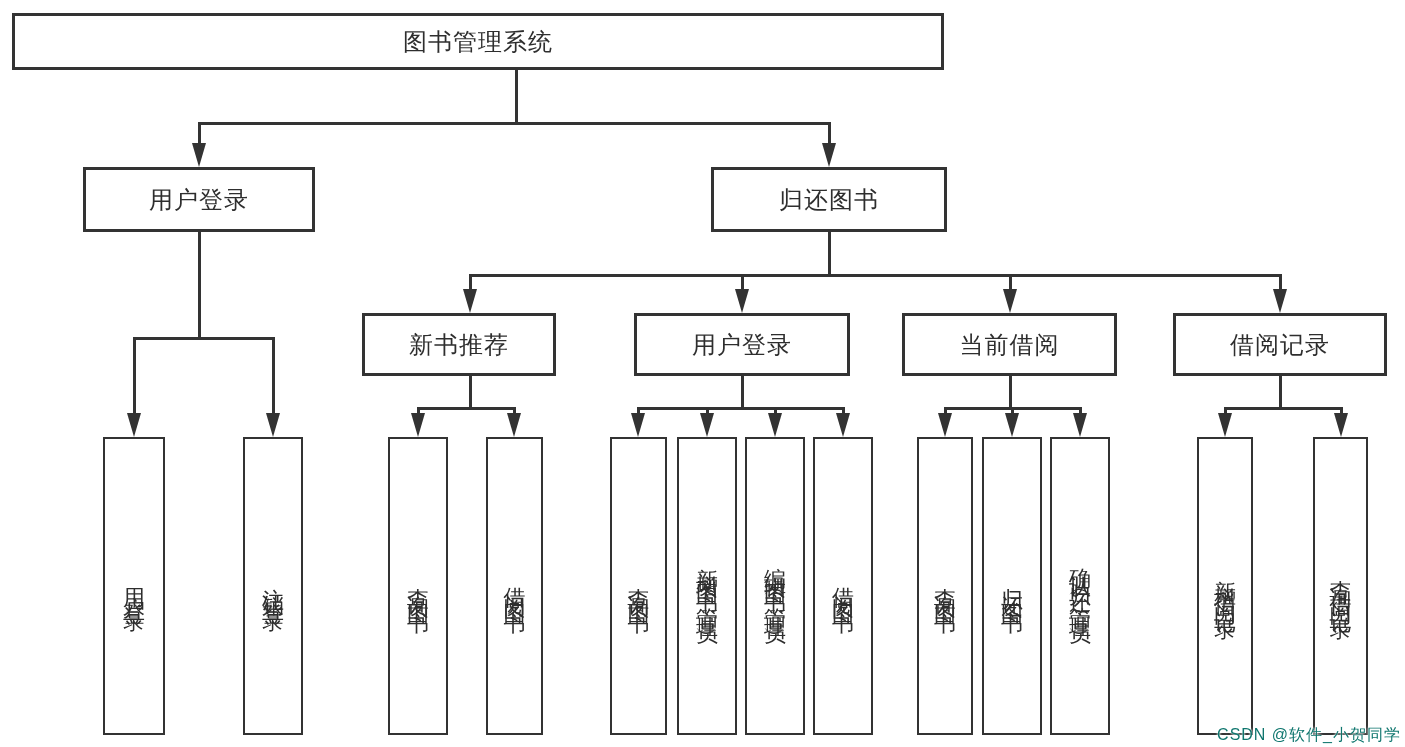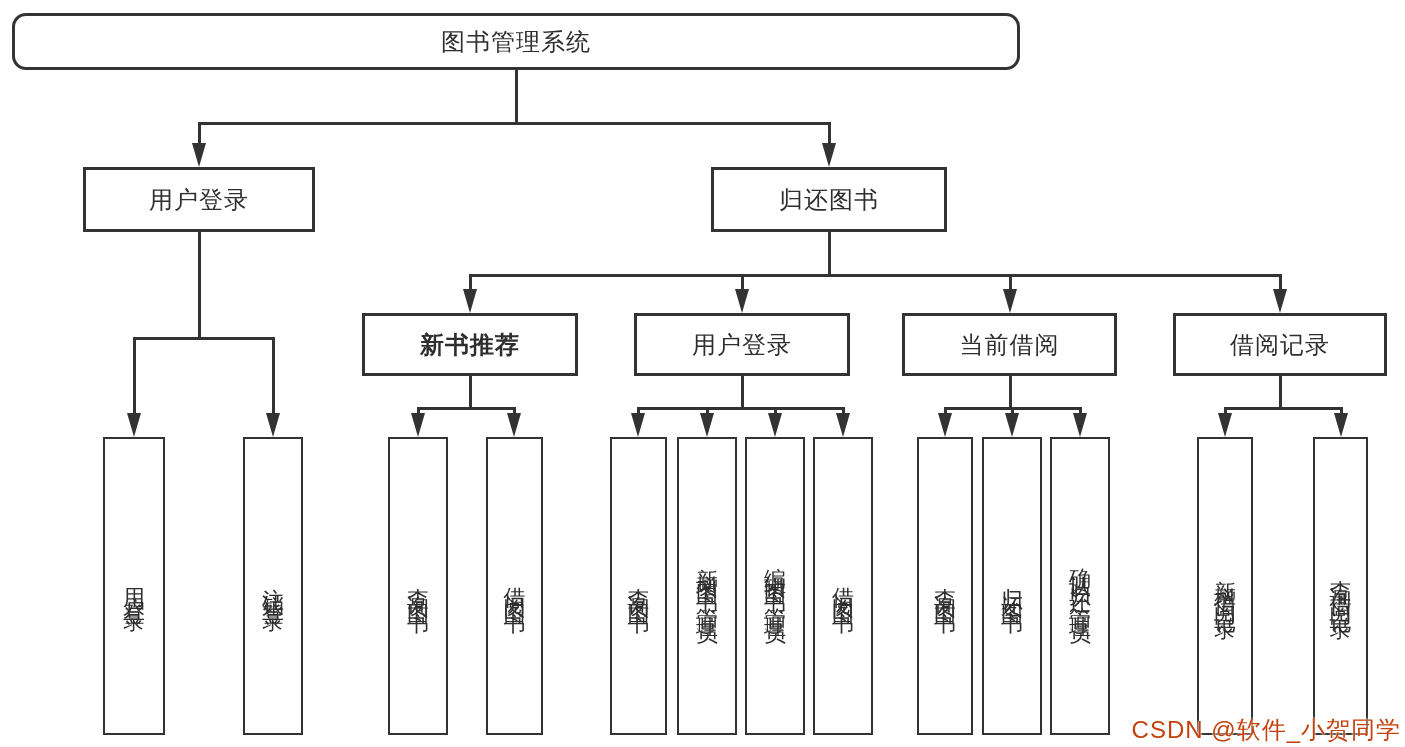--- a/index.html
+++ b/index.html
@@ -22,21 +22,21 @@
     font-size:22px;line-height:1;letter-spacing:8px;white-space:nowrap;
   }
   .line{position:absolute;background:#333333;z-index:1;}
   .arrow{
     position:absolute;width:0;height:0;z-index:1;
     border-left:7px solid transparent;border-right:7px solid transparent;
     border-top:24px solid #333333;
   }
   .watermark{
     position:absolute;right:4px;bottom:1px;z-index:5;
-    font-size:24px;color:#c2410c;letter-spacing:1px;
+    font-size:16px;color:#0f766e;letter-spacing:1px;
     text-shadow:0 0 2px #ffffff,0 0 3px #ffffff;
     white-space:nowrap;
   }
 </style>
 </head>
 <body>
 
 <div class="canvas">
 
   <div class="line" style="left:514.5px;top:70px;width:3px;height:52px;"></div>
@@ -91,32 +91,32 @@
   <div class="line" style="left:1078.5px;top:407px;width:3px;height:8px;"></div>
   <div class="arrow" style="left:1073px;top:413px;"></div>
 
   <div class="line" style="left:1278.5px;top:376px;width:3px;height:31px;"></div>
   <div class="line" style="left:1223.5px;top:407px;width:118px;height:3px;"></div>
   <div class="line" style="left:1223.5px;top:407px;width:3px;height:8px;"></div>
   <div class="arrow" style="left:1218px;top:413px;"></div>
   <div class="line" style="left:1339.5px;top:407px;width:3px;height:8px;"></div>
   <div class="arrow" style="left:1334px;top:413px;"></div>
 
-  <div class="box" style="left:12px;top:13px;width:1008px;height:57px;border-radius:14px;">
+  <div class="box" style="left:12px;top:13px;width:932px;height:57px;">
     <span class="h-label">图书管理系统</span>
   </div>
 
   <div class="box" style="left:83px;top:167px;width:232px;height:65px;">
     <span class="h-label">用户登录</span>
   </div>
   <div class="box" style="left:711px;top:167px;width:236px;height:65px;">
     <span class="h-label">归还图书</span>
   </div>
 
-  <div class="box" style="left:362px;top:313px;width:216px;height:63px;font-weight:bold;">
+  <div class="box" style="left:362px;top:313px;width:194px;height:63px;">
     <span class="h-label">新书推荐</span>
   </div>
   <div class="box" style="left:634px;top:313px;width:216px;height:63px;">
     <span class="h-label">用户登录</span>
   </div>
   <div class="box" style="left:902px;top:313px;width:215px;height:63px;">
     <span class="h-label">当前借阅</span>
   </div>
   <div class="box" style="left:1173px;top:313px;width:214px;height:63px;">
     <span class="h-label">借阅记录</span>

